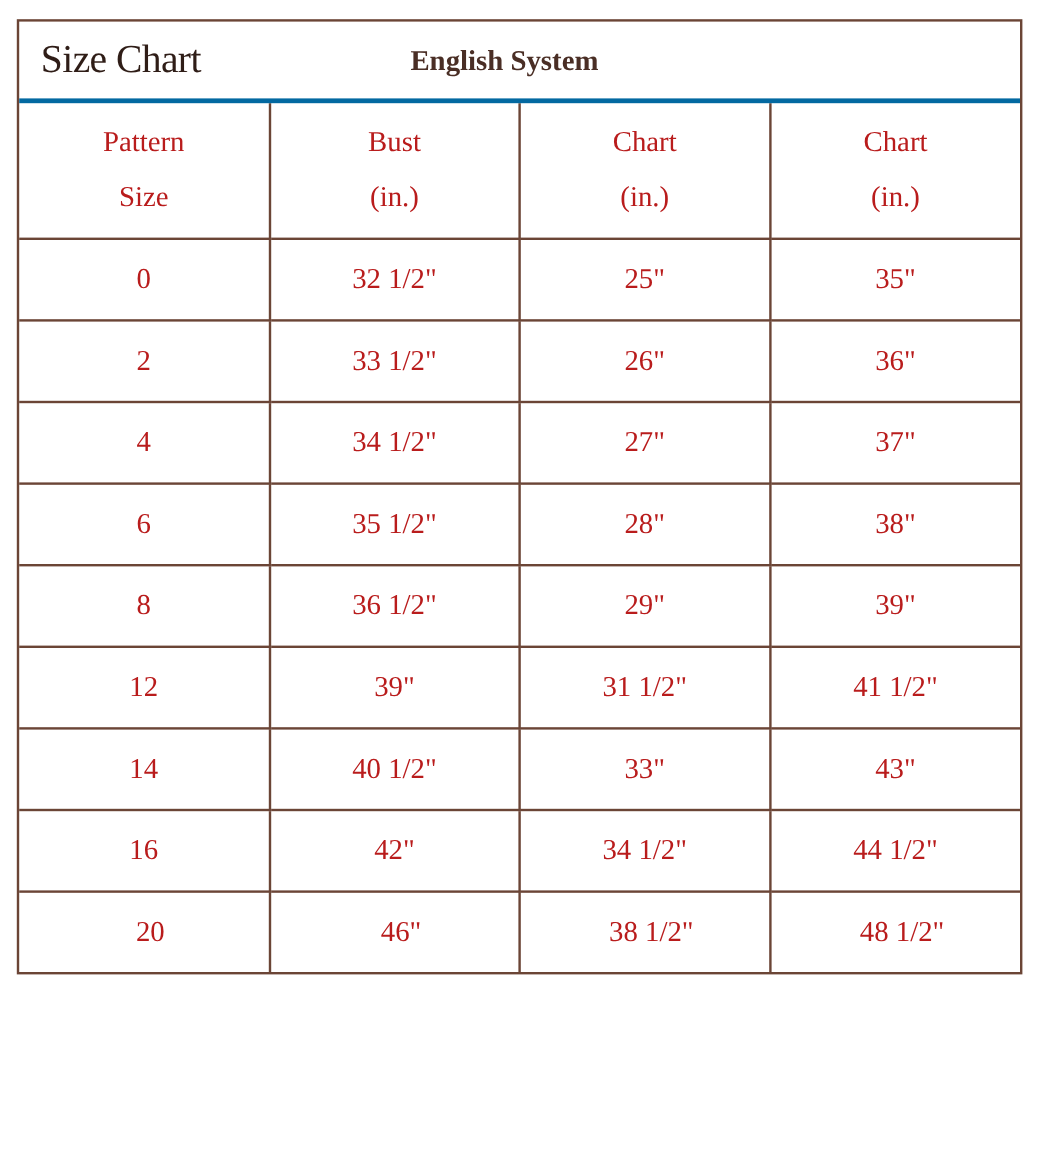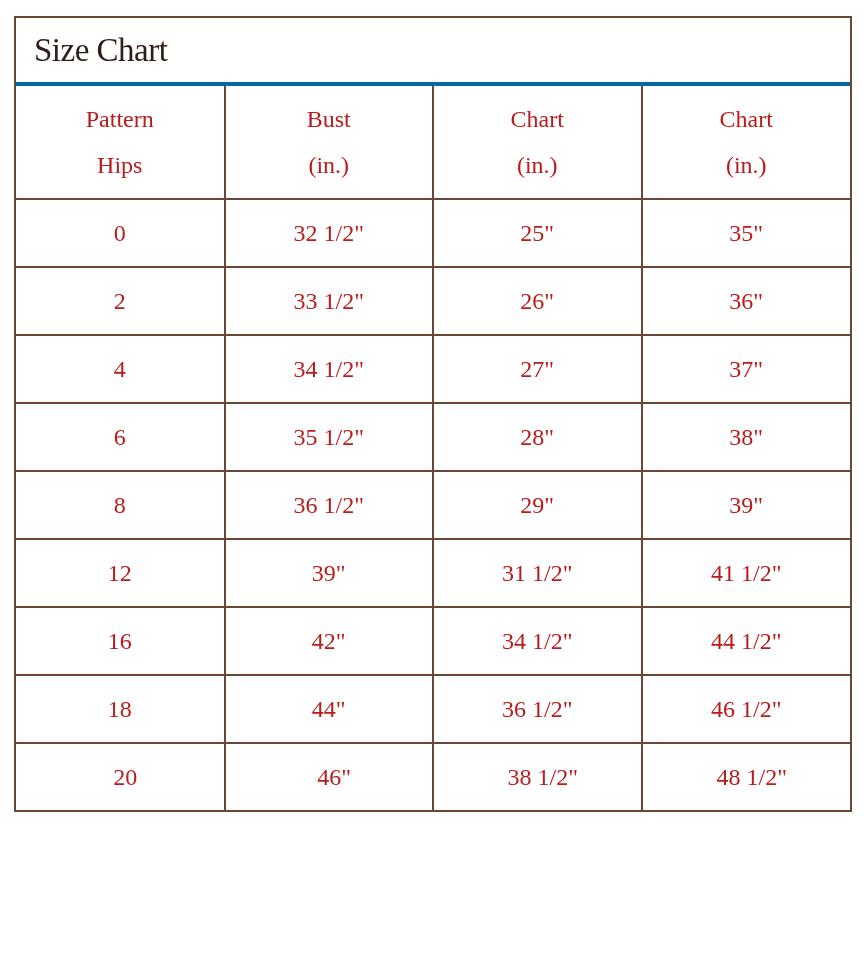--- a/index.html
+++ b/index.html
@@ -17,27 +17,28 @@
   thead th { height: 112px; line-height: 46px; }
   tbody td { height: 66px; }
   .hdr-line { display: block; }
 </style>
 </head>
 <body>
 
 <div class="chart">
   <div class="title-row">
     <span class="title">Size Chart</span>
+    <span class="subtitle">English System</span>
   </div>
   <table>
     <thead>
       <tr>
         <th>
           <span class="hdr-line">Pattern</span>
-          <span class="hdr-line">Hips</span>
+          <span class="hdr-line">Size</span>
         </th>
         <th>
           <span class="hdr-line">Bust</span>
           <span class="hdr-line">(in.)</span>
         </th>
         <th>
           <span class="hdr-line">Chart</span>
           <span class="hdr-line">(in.)</span>
         </th>
         <th>
@@ -77,30 +78,30 @@
           <td>29"</td>
           <td>39"</td>
         </tr>
         <tr>
           <td>12</td>
           <td>39"</td>
           <td>31 1/2"</td>
           <td>41 1/2"</td>
         </tr>
         <tr>
+          <td>14</td>
+          <td>40 1/2"</td>
+          <td>33"</td>
+          <td>43"</td>
+        </tr>
+        <tr>
           <td>16</td>
           <td>42"</td>
           <td>34 1/2"</td>
           <td>44 1/2"</td>
-        </tr>
-        <tr>
-          <td>18</td>
-          <td>44"</td>
-          <td>36 1/2"</td>
-          <td>46 1/2"</td>
         </tr>
         <tr>
           <td>20</td>
           <td>46"</td>
           <td>38 1/2"</td>
           <td>48 1/2"</td>
         </tr>
       </tbody>
   </table>
 </div>

